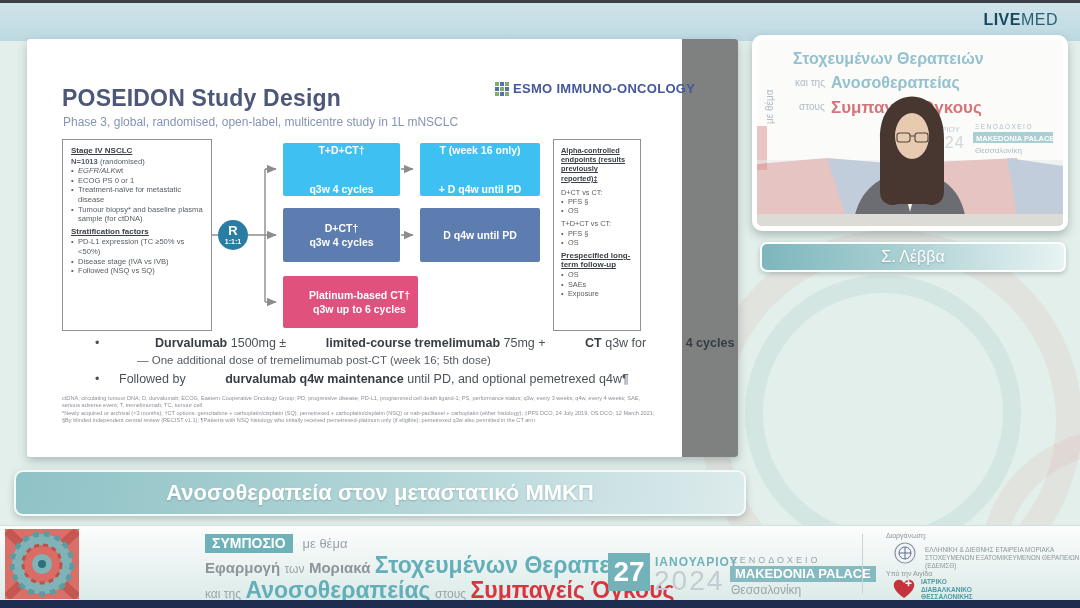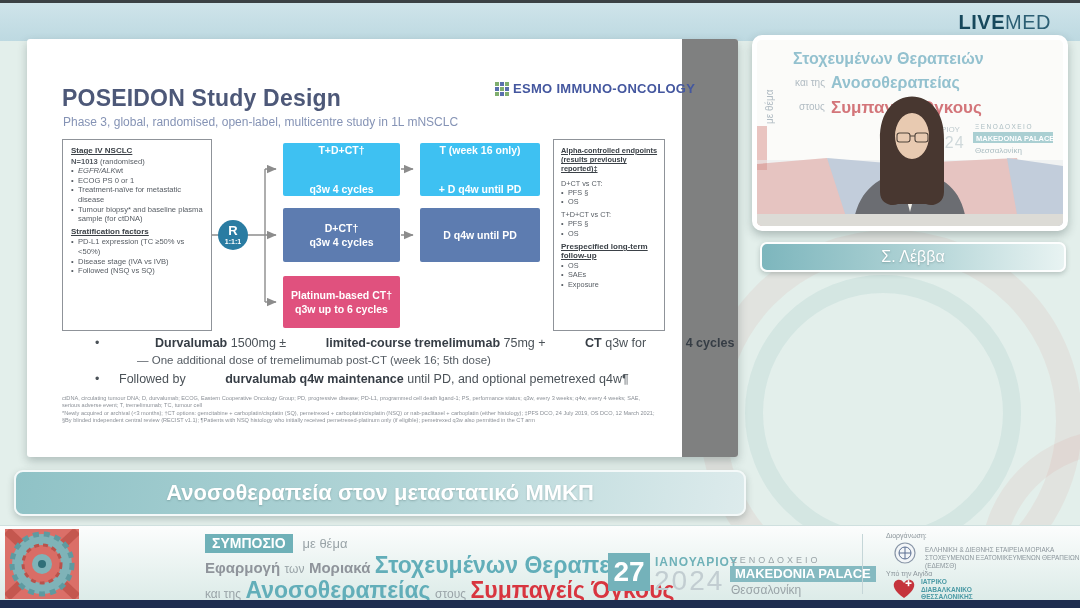--- a/index.html
+++ b/index.html
@@ -1,21 +1,21 @@
 <!DOCTYPE html>
 <html><head>
 <meta charset="utf-8">
 <style>
   html,body{margin:0;padding:0;background:#9aa7a5;}
   .stage{position:relative;width:1080px;height:608px;background:#e3efeb;overflow:hidden;
          font-family:"Liberation Sans",sans-serif;}
   .abs{position:absolute;}
   
   .topbar{left:0;top:0;width:1080px;height:38px;background:linear-gradient(180deg,#cfe4ea 0%,#bdd9e1 100%);border-top:3px solid #3b4144;}
-  .brand{right:29px;top:8px;font-size:20px;letter-spacing:.5px;color:#17485c;}
+  .brand{right:22px;top:8px;font-size:16px;letter-spacing:.5px;color:#17485c;}
   .brand .b1{font-weight:bold;}
   .brand .b2{font-weight:normal;color:#2c5f74;}
   
   .ring{border-radius:50%;pointer-events:none;}
   .ring1{left:700px;top:230px;width:330px;height:330px;border:26px solid rgba(214,125,117,.10);}
   .ring2{left:745px;top:275px;width:240px;height:240px;border:18px solid rgba(122,176,180,.14);}
   .ring3{left:980px;top:430px;width:220px;height:220px;border:24px solid rgba(214,125,117,.10);}
   
   .slide{left:27px;top:39px;width:711px;height:418px;background:#fff;border-radius:3px;
          box-shadow:0 4px 10px rgba(40,60,60,.28);overflow:hidden;}
@@ -38,28 +38,28 @@
   
   .rcir{left:191px;top:181px;width:30px;height:30px;border-radius:50%;background:#2a7ca2;
         color:#fff;text-align:center;line-height:1;}
   .rcir .r1{font-size:13px;font-weight:bold;margin-top:4px;}
   .rcir .r2{font-size:7px;font-weight:bold;margin-top:1px;}
   
   .armbox{width:117px;color:#fff;font-weight:bold;font-size:10.5px;line-height:14px;text-align:center;
           display:flex;flex-direction:column;justify-content:center;border-radius:2px;}
   .cyan{background:#3ec1f2;justify-content:space-between;}
   .steel{background:#5d7cb0;}
-  .pink{background:#e0517e;}
+  .pink{background:#e0517e;padding-left:18px;}
   .a1{left:256px;top:104px;height:53px;}
   .a2{left:256px;top:169px;height:54px;}
   .a3{left:256px;top:237px;height:52px;}
   .m1{left:393px;top:104px;height:53px;width:120px;}
   .m2{left:393px;top:169px;height:54px;width:120px;}
   
-  .endp{left:526px;top:100px;width:112px;height:192px;padding:6px 4px 4px 7px;box-sizing:border-box;
+  .endp{left:526px;top:100px;width:88px;height:192px;padding:6px 4px 4px 7px;box-sizing:border-box;
         font-size:7.3px;line-height:9.2px;}
   .endp .gap{height:4px;}
   
   .blt{color:#4b5258;font-size:12.5px;}
   .blt .b{color:#363d45;padding-left:36px;}
   .dot{position:absolute;left:-24px;top:0;color:#4b5258;}
   .bl1{left:92px;top:297px;}
   .bl1s{left:110px;top:315px;font-size:11.5px;color:#555c63;}
   .bl2{left:92px;top:333px;}
   

